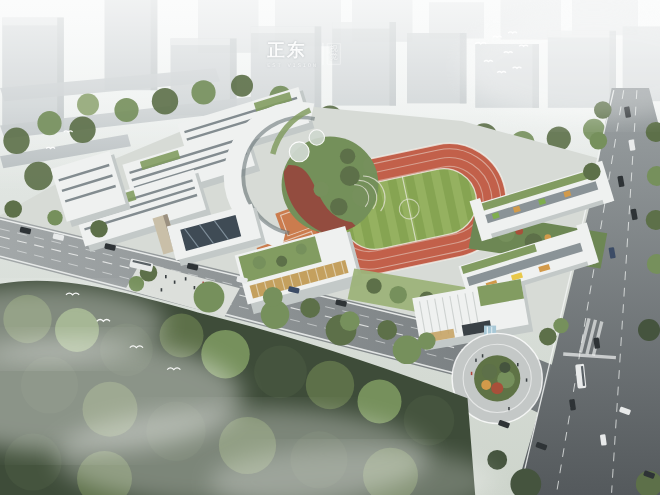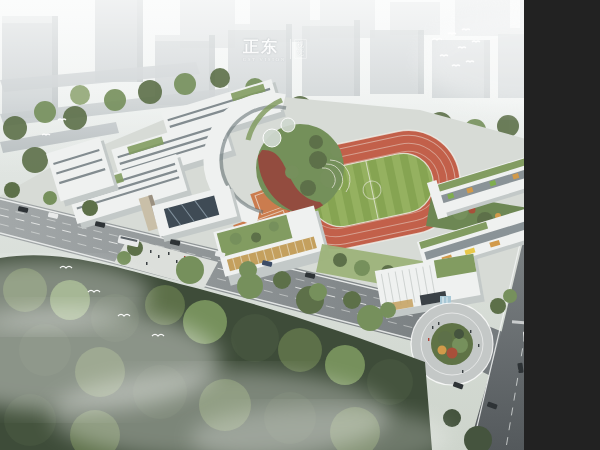--- a/index.html
+++ b/index.html
@@ -1,16 +1,16 @@
 <!DOCTYPE html>
 <html style="--haze: #eef1f0; --city-face: #a9b1b4; --city-top: #c6cccd; --city-side: #939da0; --tree-dark: #45543e; --tree-mid: #5d7049; --tree-light: #76905c; --tree-pale: #93a877; --forest-base: #3e4c39; --ground: #d7dbd6; --plaza: #dcdfdb; --road-light: #a0a5a6; --asphalt-dark: #555a5d; --lane-white: #f2f4f3; --building-white: #eff1f0; --building-shadow: #c3c9c8; --window-band: #5f6b70; --glass-dark: #3f4b55; --roof-green: #829c61; --roof-green-light: #9db37a; --track-orange: #c2604a; --field-green: #95b160; --field-stripe: #86a452; --court-orange: #cb7c4e; --red-path: #95493e; --accent-red: #a8503a; --accent-orange: #d29a4a; --louver-tan: #c4a05e; --water-blue: #a8c8d6; --plaza-ring: #c4c8c7; --island-green: #5f7346;"><head>
 <meta charset="utf-8">
 <style>
   html,body{margin:0;padding:0;background:#222;}
-  .canvas{position:relative;width:524px;height:450px;overflow:hidden;background:var(--haze,#eef1f0);font-family:Liberation Serif, serif;}
+  .canvas{position:relative;width:600px;height:450px;overflow:hidden;background:var(--haze,#eef1f0);font-family:Liberation Mono, monospace;}
   svg{position:absolute;left:0;top:0;display:block;}
   .city{fill:var(--city-face);}
   .city-top{fill:var(--city-top);}
   .city-side{fill:var(--city-side);}
   .bldg{fill:var(--building-white);}
   .bldg-shadow{fill:var(--building-shadow);}
   .winband{stroke:var(--window-band);stroke-width:2.2;opacity:.75;}
   .roof{fill:var(--roof-green);}
   .t1{fill:var(--tree-dark);} .t2{fill:var(--tree-mid);} .t3{fill:var(--tree-light);} .t4{fill:var(--tree-pale);}
   .car-dark{fill:#2e3336;} .car-white{fill:#e8eaea;} .car-blue{fill:#3c4c66;}

